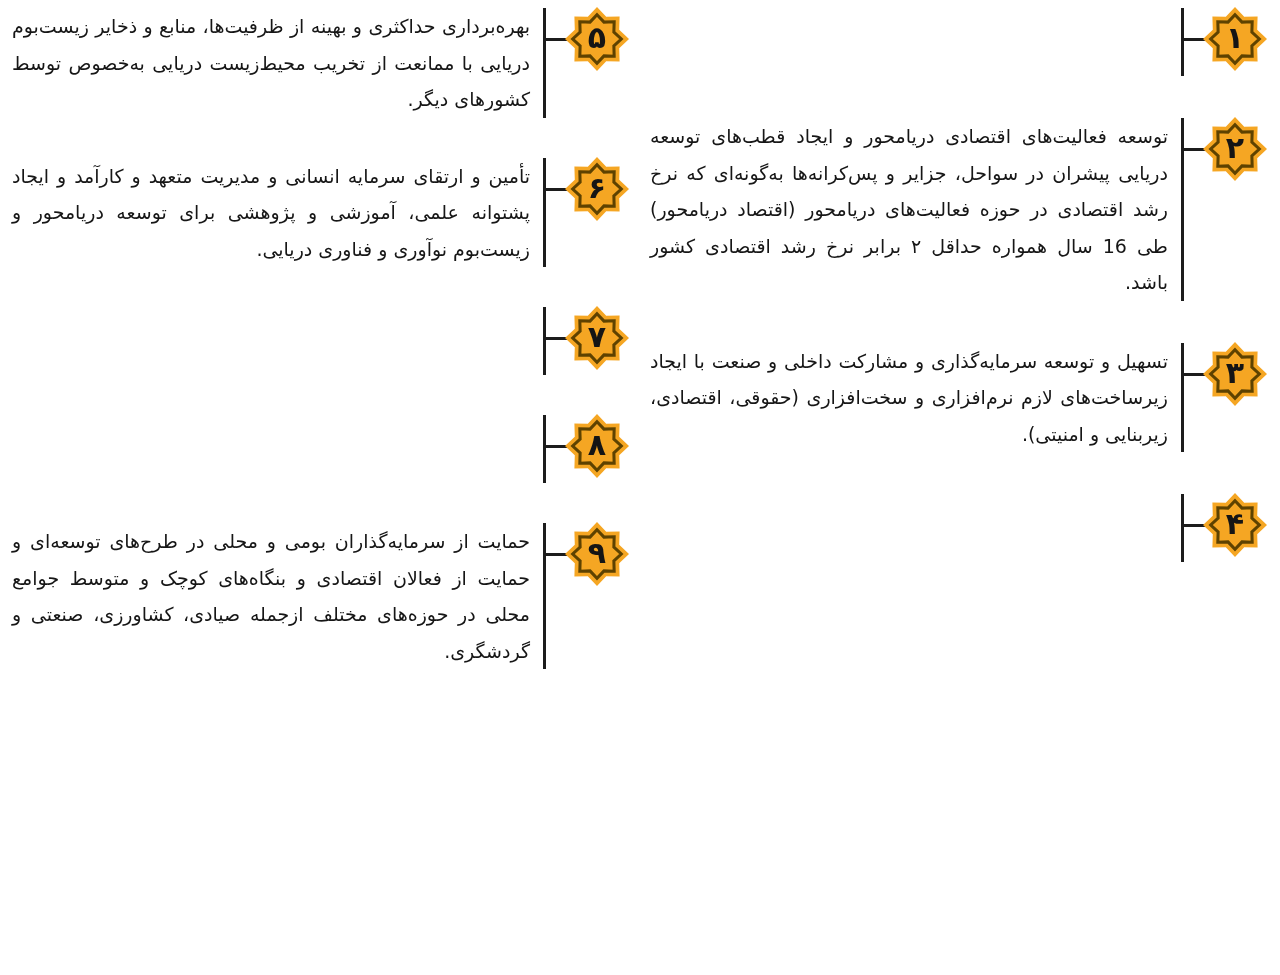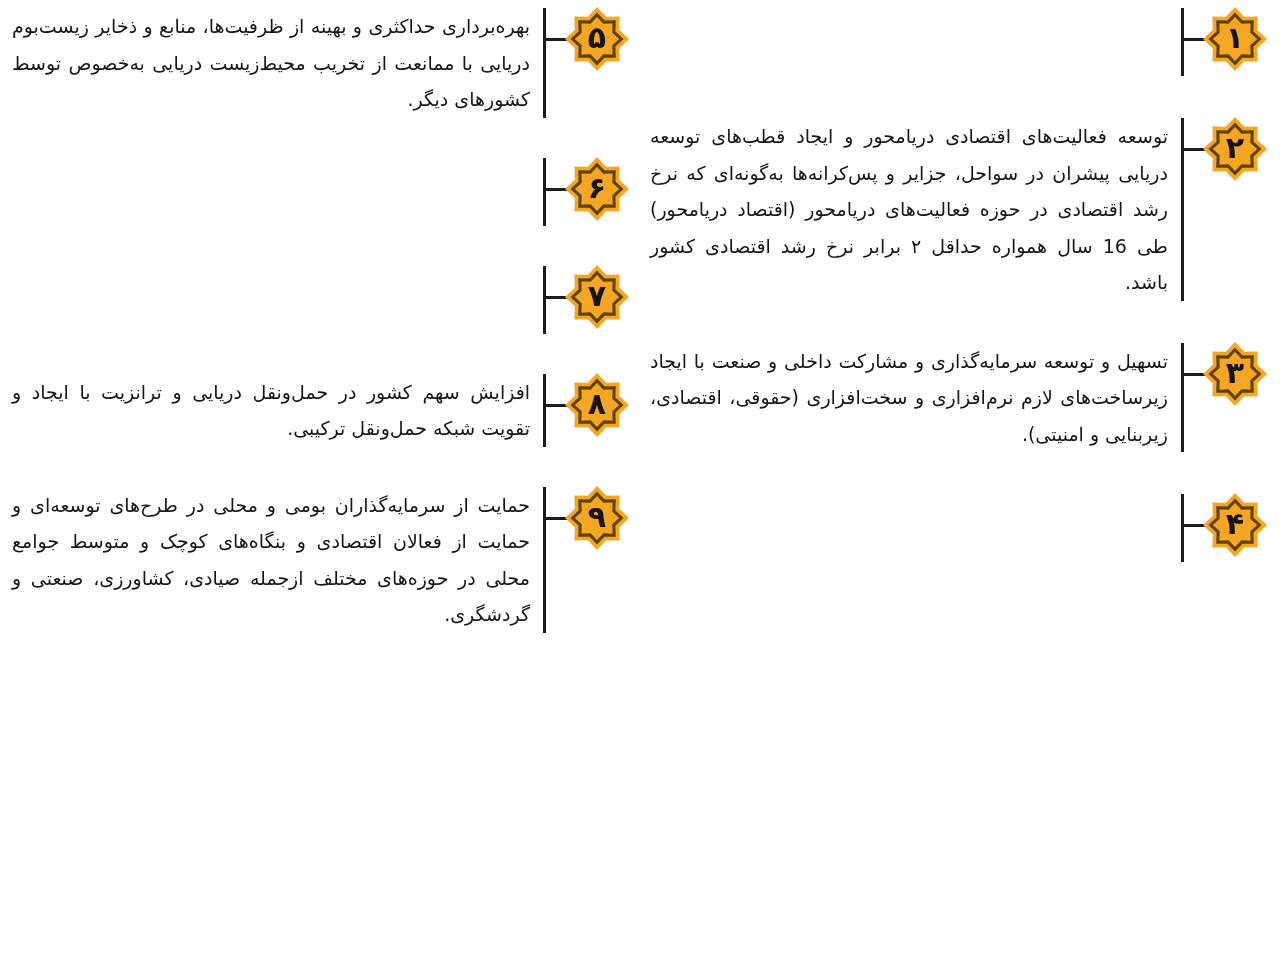--- a/index.html
+++ b/index.html
@@ -160,20 +160,21 @@
       <span class="connector"></span>
       <span class="badge">
         <svg viewBox="0 0 66 66" aria-hidden="true">
           <polygon class="star-outer" points="33,1 42.2,10.8 55.6,10.4 55.2,23.8 65,33 55.2,42.2 55.6,55.6 42.2,55.2 33,65 23.8,55.2 10.4,55.6 10.8,42.2 1,33 10.8,23.8 10.4,10.4 23.8,10.8"></polygon>
           <polygon class="star-ring" points="33,1 42.2,10.8 55.6,10.4 55.2,23.8 65,33 55.2,42.2 55.6,55.6 42.2,55.2 33,65 23.8,55.2 10.4,55.6 10.8,42.2 1,33 10.8,23.8 10.4,10.4 23.8,10.8" transform="translate(33 33) scale(0.76) translate(-33 -33)"></polygon>
         </svg>
         <span class="badge-num">۶</span>
       </span>
     </div>
     <div class="rule"></div>
+    <p class="text">تأمین و ارتقای سرمایه انسانی و مدیریت متعهد و کارآمد و ایجاد پشتوانه علمی، آموزشی و پژوهشی برای توسعه دریامحور و زیست‌بوم نوآوری و فناوری دریایی.</p>
   </article>
 
   <article class="item">
     <div class="badge-col">
       <span class="connector"></span>
       <span class="badge">
         <svg viewBox="0 0 66 66" aria-hidden="true">
           <polygon class="star-outer" points="33,1 42.2,10.8 55.6,10.4 55.2,23.8 65,33 55.2,42.2 55.6,55.6 42.2,55.2 33,65 23.8,55.2 10.4,55.6 10.8,42.2 1,33 10.8,23.8 10.4,10.4 23.8,10.8"></polygon>
           <polygon class="star-ring" points="33,1 42.2,10.8 55.6,10.4 55.2,23.8 65,33 55.2,42.2 55.6,55.6 42.2,55.2 33,65 23.8,55.2 10.4,55.6 10.8,42.2 1,33 10.8,23.8 10.4,10.4 23.8,10.8" transform="translate(33 33) scale(0.76) translate(-33 -33)"></polygon>
         </svg>
@@ -188,21 +189,20 @@
       <span class="connector"></span>
       <span class="badge">
         <svg viewBox="0 0 66 66" aria-hidden="true">
           <polygon class="star-outer" points="33,1 42.2,10.8 55.6,10.4 55.2,23.8 65,33 55.2,42.2 55.6,55.6 42.2,55.2 33,65 23.8,55.2 10.4,55.6 10.8,42.2 1,33 10.8,23.8 10.4,10.4 23.8,10.8"></polygon>
           <polygon class="star-ring" points="33,1 42.2,10.8 55.6,10.4 55.2,23.8 65,33 55.2,42.2 55.6,55.6 42.2,55.2 33,65 23.8,55.2 10.4,55.6 10.8,42.2 1,33 10.8,23.8 10.4,10.4 23.8,10.8" transform="translate(33 33) scale(0.76) translate(-33 -33)"></polygon>
         </svg>
         <span class="badge-num">۸</span>
       </span>
     </div>
     <div class="rule"></div>
-    <p class="text">افزایش سهم کشور در حمل‌ونقل دریایی و ترانزیت با ایجاد و تقویت شبکه حمل‌ونقل ترکیبی.</p>
   </article>
 
   <article class="item">
     <div class="badge-col">
       <span class="connector"></span>
       <span class="badge">
         <svg viewBox="0 0 66 66" aria-hidden="true">
           <polygon class="star-outer" points="33,1 42.2,10.8 55.6,10.4 55.2,23.8 65,33 55.2,42.2 55.6,55.6 42.2,55.2 33,65 23.8,55.2 10.4,55.6 10.8,42.2 1,33 10.8,23.8 10.4,10.4 23.8,10.8"></polygon>
           <polygon class="star-ring" points="33,1 42.2,10.8 55.6,10.4 55.2,23.8 65,33 55.2,42.2 55.6,55.6 42.2,55.2 33,65 23.8,55.2 10.4,55.6 10.8,42.2 1,33 10.8,23.8 10.4,10.4 23.8,10.8" transform="translate(33 33) scale(0.76) translate(-33 -33)"></polygon>
         </svg>

